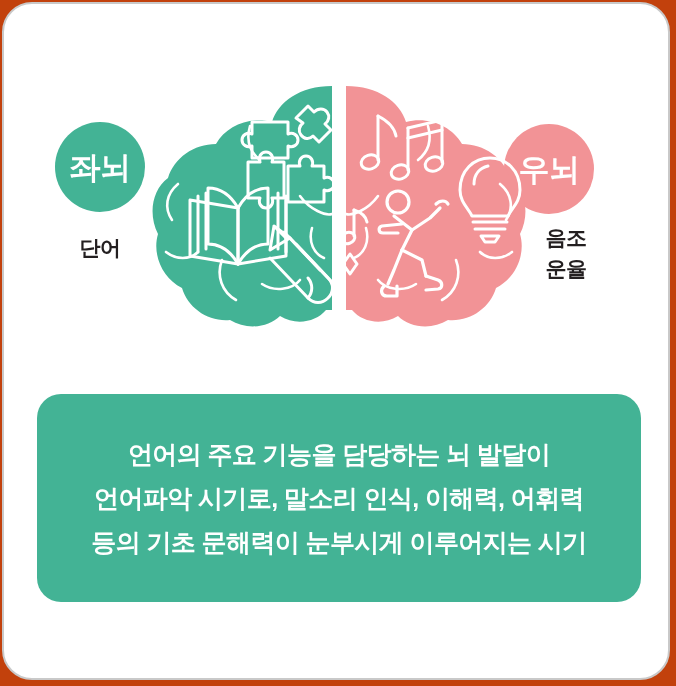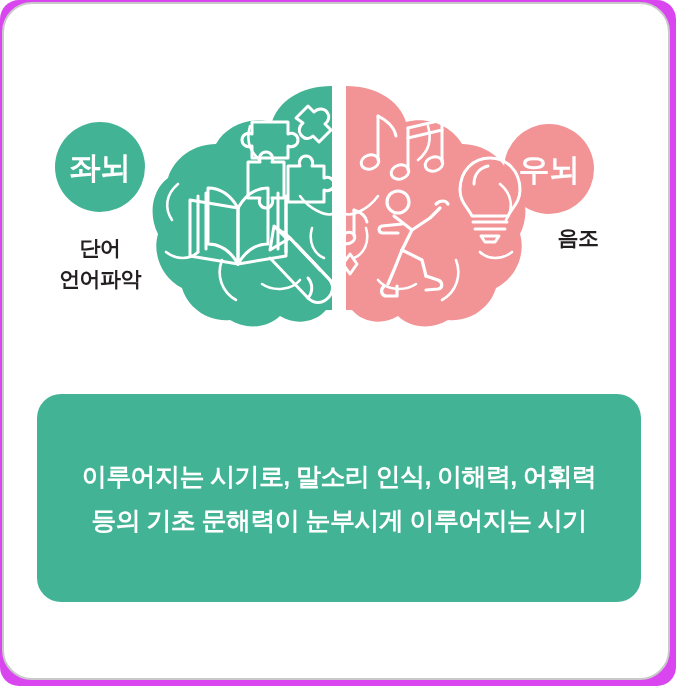--- a/index.html
+++ b/index.html
@@ -9,23 +9,22 @@
     background: #ffffff;
   }
   body {
     font-family: "Liberation Sans", "DejaVu Sans", sans-serif;
   }
 
   .canvas {
     position: relative;
     width: 676px;
     height: 686px;
-    background: #d946ef;
+    background: #c2410c;
     overflow: hidden;
-    border-radius: 19px;
   }
 
   
   .card-frame {
     position: absolute;
     left: 2px;
     top: 2px;
     width: 668px;
     height: 678px;
     box-sizing: border-box;
@@ -57,21 +56,21 @@
     position: absolute;
     width: 150px;
     text-align: center;
     color: #231f20;
     font-size: 21px;
     font-weight: bold;
     line-height: 31px;
     letter-spacing: -0.6px;
   }
   .side-caption-left  { left: 25px;  top: 232px; }
-  .side-caption-right { left: 503px; top: 222px; }
+  .side-caption-right { left: 491px; top: 222px; }
   .side-caption div { white-space: nowrap; }
 
   
   .brain-wrap {
     position: absolute;
     left: 150px;
     top: 78px;
     width: 380px;
     height: 250px;
   }
@@ -106,29 +105,29 @@
 <div class="canvas">
 
   <div class="card-frame"></div>
 
   <div class="badge badge-left">
     <span>좌뇌</span>
   </div>
 
   <div class="side-caption side-caption-left">
     <div>단어</div>
-    <div>언어파악</div>
   </div>
 
   <div class="badge badge-right">
     <span>우뇌</span>
   </div>
 
   <div class="side-caption side-caption-right">
     <div>음조</div>
+    <div>운율</div>
   </div>
 
   <div class="brain-wrap">
     <svg viewBox="0 0 380 250" xmlns="http://www.w3.org/2000/svg">
 
       <g>
         <path fill="#43b395" d="
           M 182 8
           C 150 8 128 24 122 44
           C 100 38 76 48 66 66
@@ -259,18 +258,19 @@
         <path d="M 252 172 L 244 192 L 238 206"></path>
         <path d="M 234 208 C 230 212 231 218 237 218 L 247 218 L 247 208"></path>
         <path d="M 252 172 L 272 182 L 276 198"></path>
         <path d="M 276 198 L 288 202 C 293 204 293 210 288 211 L 276 212"></path>
       </g>
     </svg>
   </div>
 
   <div class="message-panel">
     <div class="message-text">
-      <div>이루어지는 시기로,  말소리 인식, 이해력, 어휘력</div>
+      <div>언어의 주요 기능을 담당하는 뇌 발달이</div>
+      <div>언어파악 시기로,  말소리 인식, 이해력, 어휘력</div>
       <div>등의 기초 문해력이 눈부시게 이루어지는 시기</div>
     </div>
   </div>
 
 </div>
 
 </body></html>

